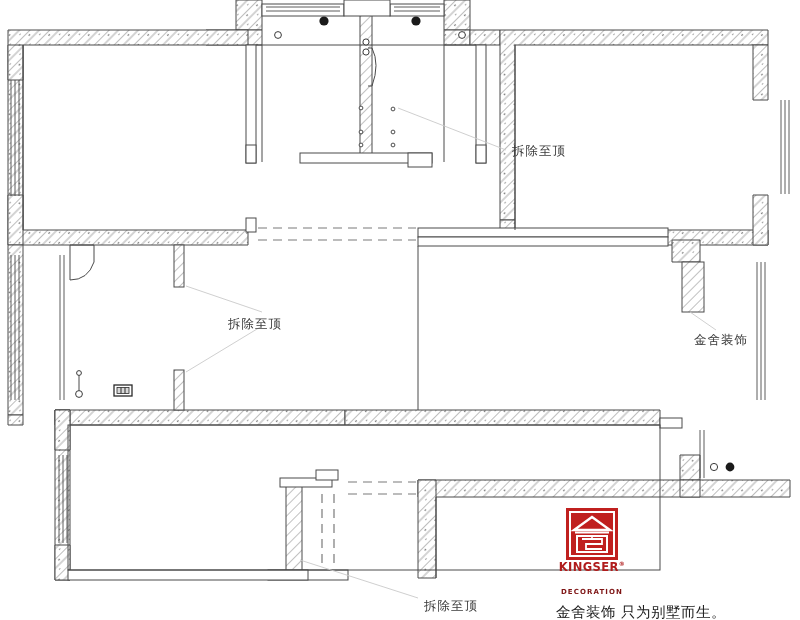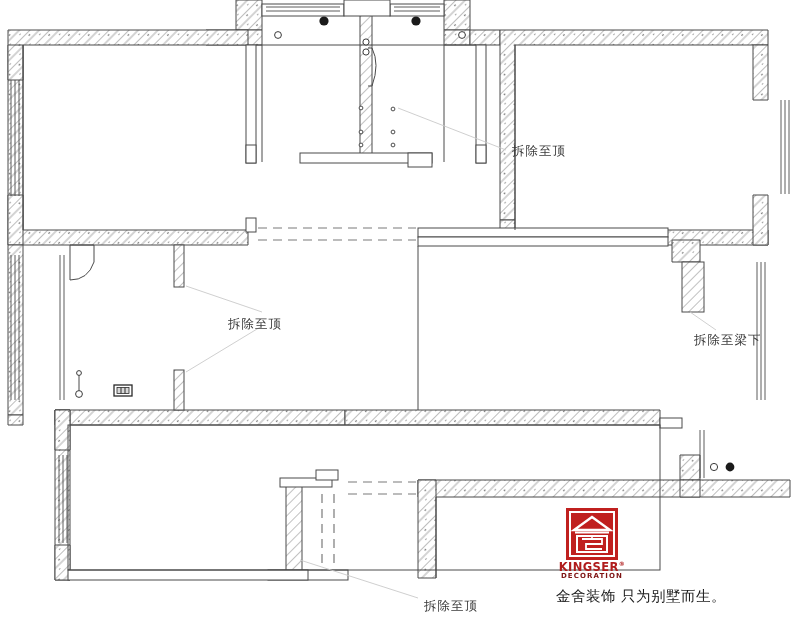--- a/index.html
+++ b/index.html
@@ -56,20 +56,21 @@
     line-height: 1.05;
     margin-top: 1px;
   }
   .brand-sub {
     font-family: "DejaVu Sans", "Liberation Sans", sans-serif;
     font-weight: bold;
     font-size: 7px;
     color: #7e1414;
     letter-spacing: 1.1px;
     line-height: 1.1;
+    margin-top: 16px;
   }
   .brand-slogan {
     font-family: "DejaVu Sans", "Liberation Sans", sans-serif;
     font-size: 14.5px;
     color: #1a1a1a;
     letter-spacing: 0.5px;
     margin-top: 6px;
     white-space: nowrap;
     margin-left: 48px;
   }
@@ -256,21 +257,21 @@
       <line x1="186" y1="372" x2="262" y2="326"></line>
       <line x1="690" y1="312" x2="716" y2="330"></line>
       <line x1="300" y1="560" x2="418" y2="598"></line>
     </g>
   </svg>
 
   <div class="anno-label" style="left:512px; top:145px;">拆除至顶</div>
 
   <div class="anno-label" style="left:228px; top:318px;">拆除至顶</div>
 
-  <div class="anno-label" style="left:694px; top:334px;">拆除至梁下</div>
+  <div class="anno-label" style="left:694px; top:334px;">金舍装饰</div>
 
   <div class="anno-label" style="left:424px; top:600px;">拆除至顶</div>
 
   <div class="brand-block">
     <svg class="brand-mark" viewBox="0 0 52 52">
       <rect x="0" y="0" width="52" height="52" fill="#c0201f"></rect>
       <rect x="4" y="4" width="44" height="44" fill="none" stroke="#ffffff" stroke-width="2"></rect>
 
       <path d="M26,9 L44,22 L8,22 Z" fill="none" stroke="#ffffff" stroke-width="2.4"></path>
       <line x1="9" y1="24.5" x2="43" y2="24.5" stroke="#ffffff" stroke-width="2.2"></line>

